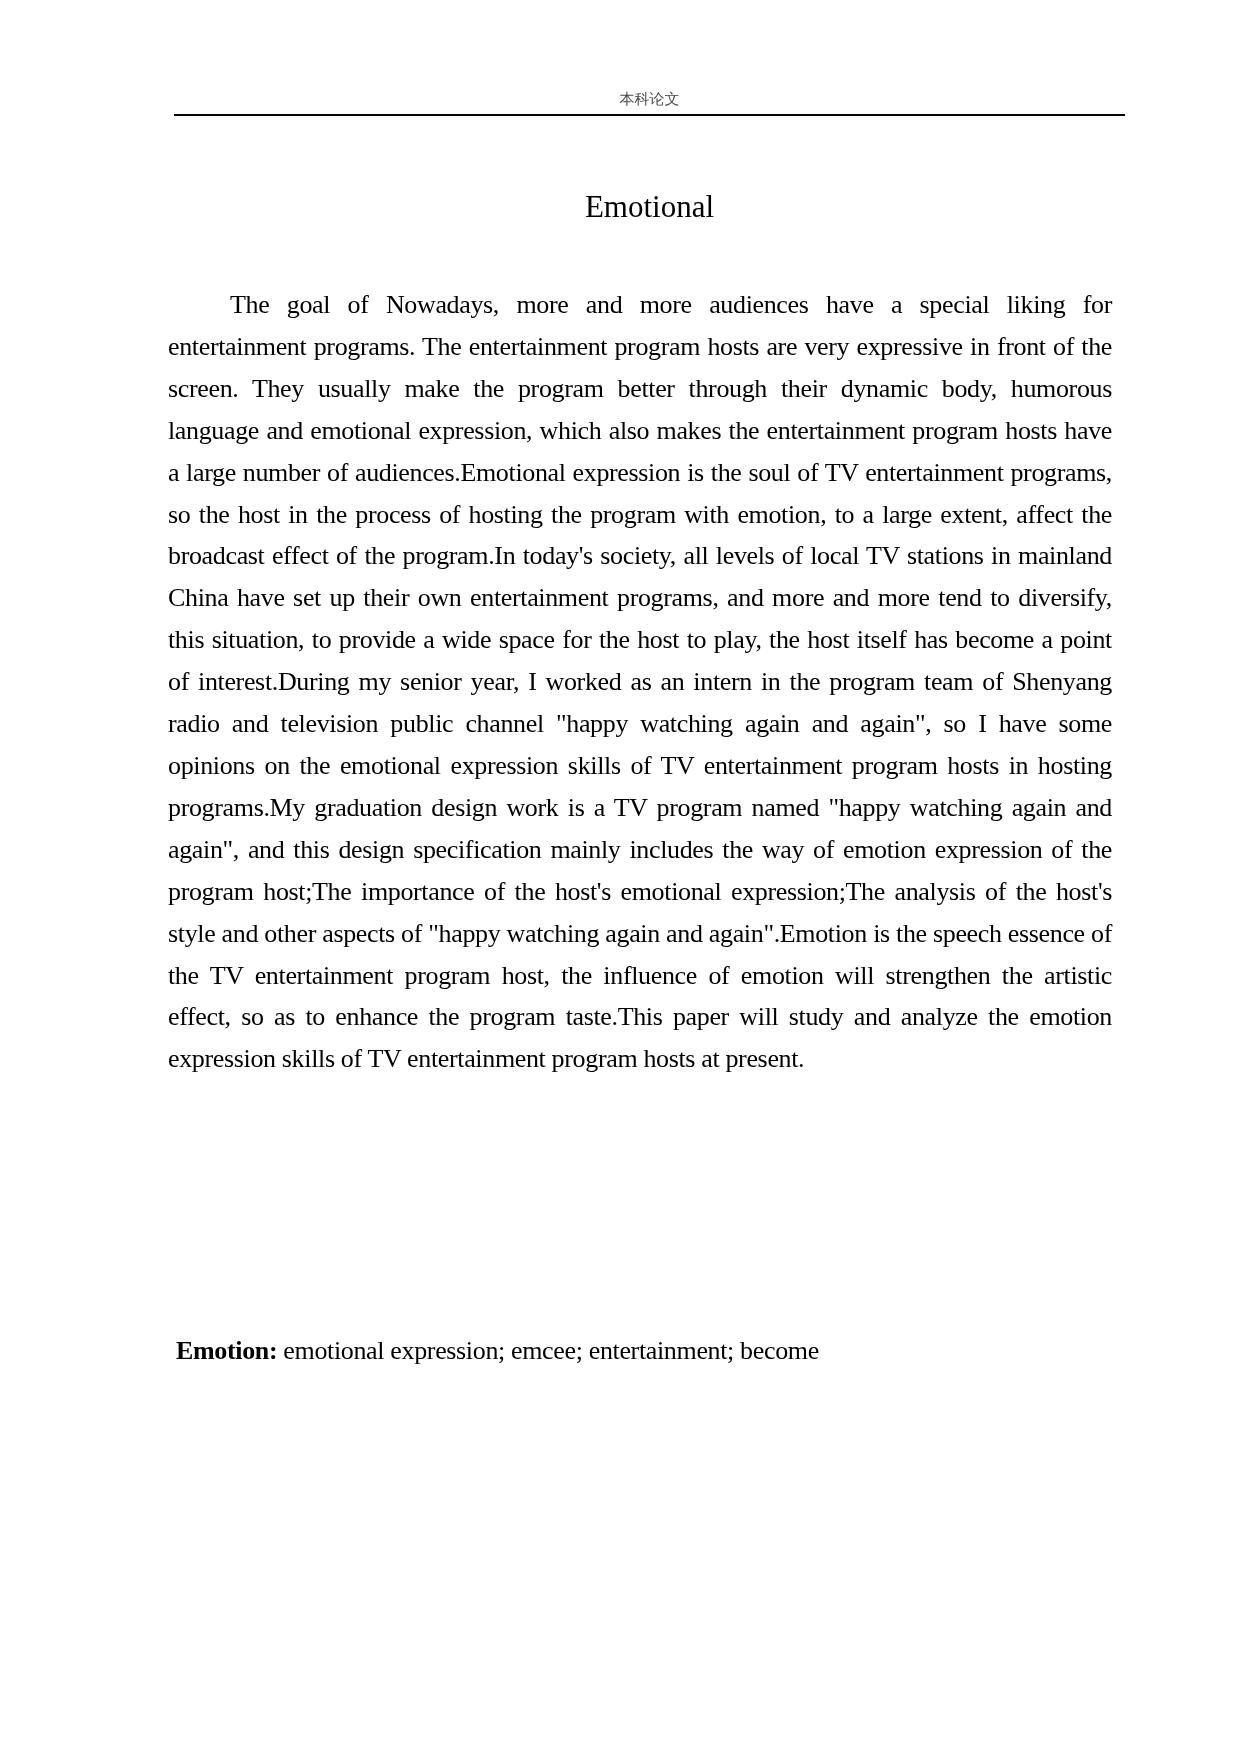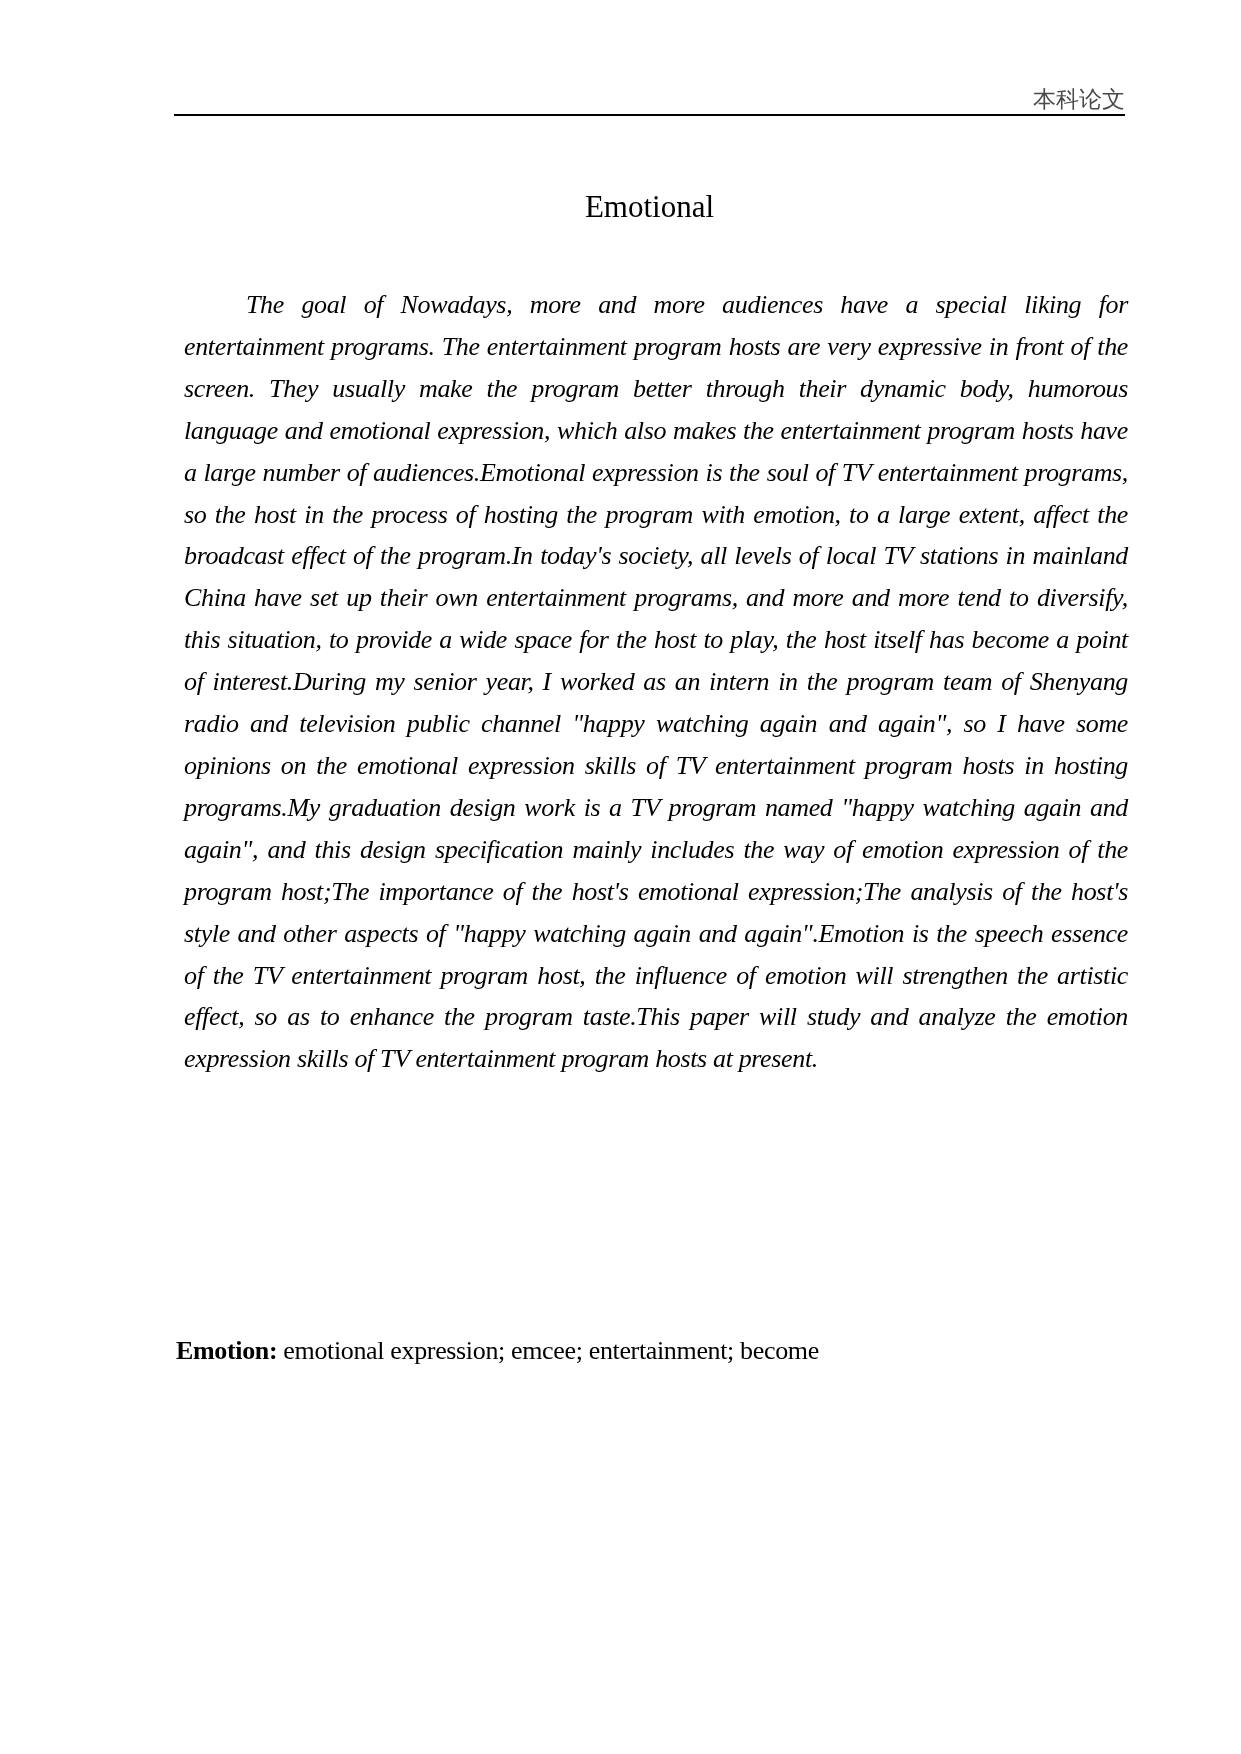--- a/index.html
+++ b/index.html
@@ -13,22 +13,22 @@
       position: relative;
       overflow: hidden;
       color: #000000;
       font-family: "Liberation Serif", "DejaVu Serif", serif;
     }
     .page-header {
       position: absolute;
       left: 174px;
       top: 88px;
       width: 951px;
-      text-align: right;
-      font-size: 23px;
+      text-align: center;
+      font-size: 15px;
       line-height: 22px;
       color: #4a4a4a;
       font-family: "DejaVu Sans", "Liberation Sans", sans-serif;
       font-weight: normal;
       letter-spacing: 0px;
     }
     .header-rule {
       position: absolute;
       left: 174px;
       top: 114px;
@@ -42,31 +42,30 @@
       top: 188px;
       width: 951px;
       text-align: center;
       font-size: 31px;
       line-height: 38px;
       font-weight: normal;
       margin: 0;
     }
     .abstract-body {
       position: absolute;
-      left: 184px;
+      left: 168px;
       top: 284px;
       width: 944px;
       margin: 0;
       font-size: 26px;
       line-height: 41.9px;
       text-align: justify;
       text-indent: 62px;
       letter-spacing: -0.35px;
       word-spacing: 0px;
-      font-style: italic;
     }
     .keywords {
       position: absolute;
       left: 176px;
       top: 1331px;
       width: 944px;
       margin: 0;
       font-size: 26px;
       line-height: 40px;
       letter-spacing: -0.35px;

